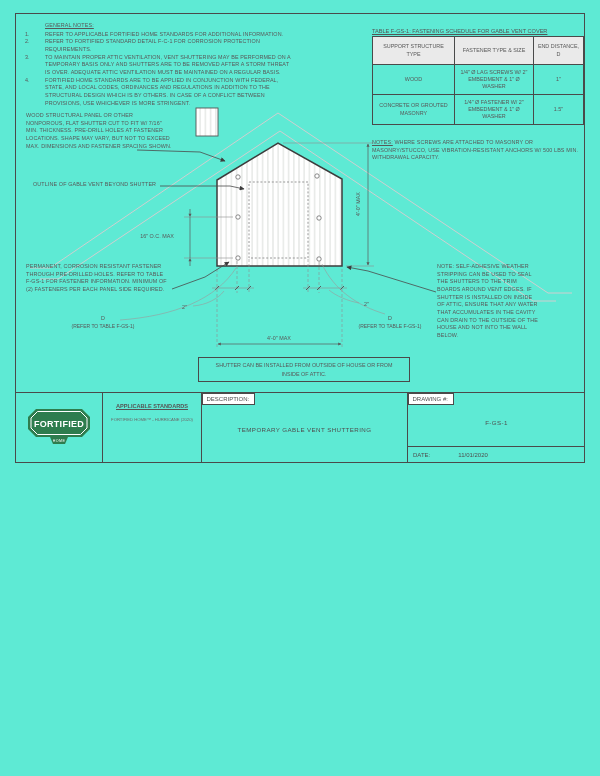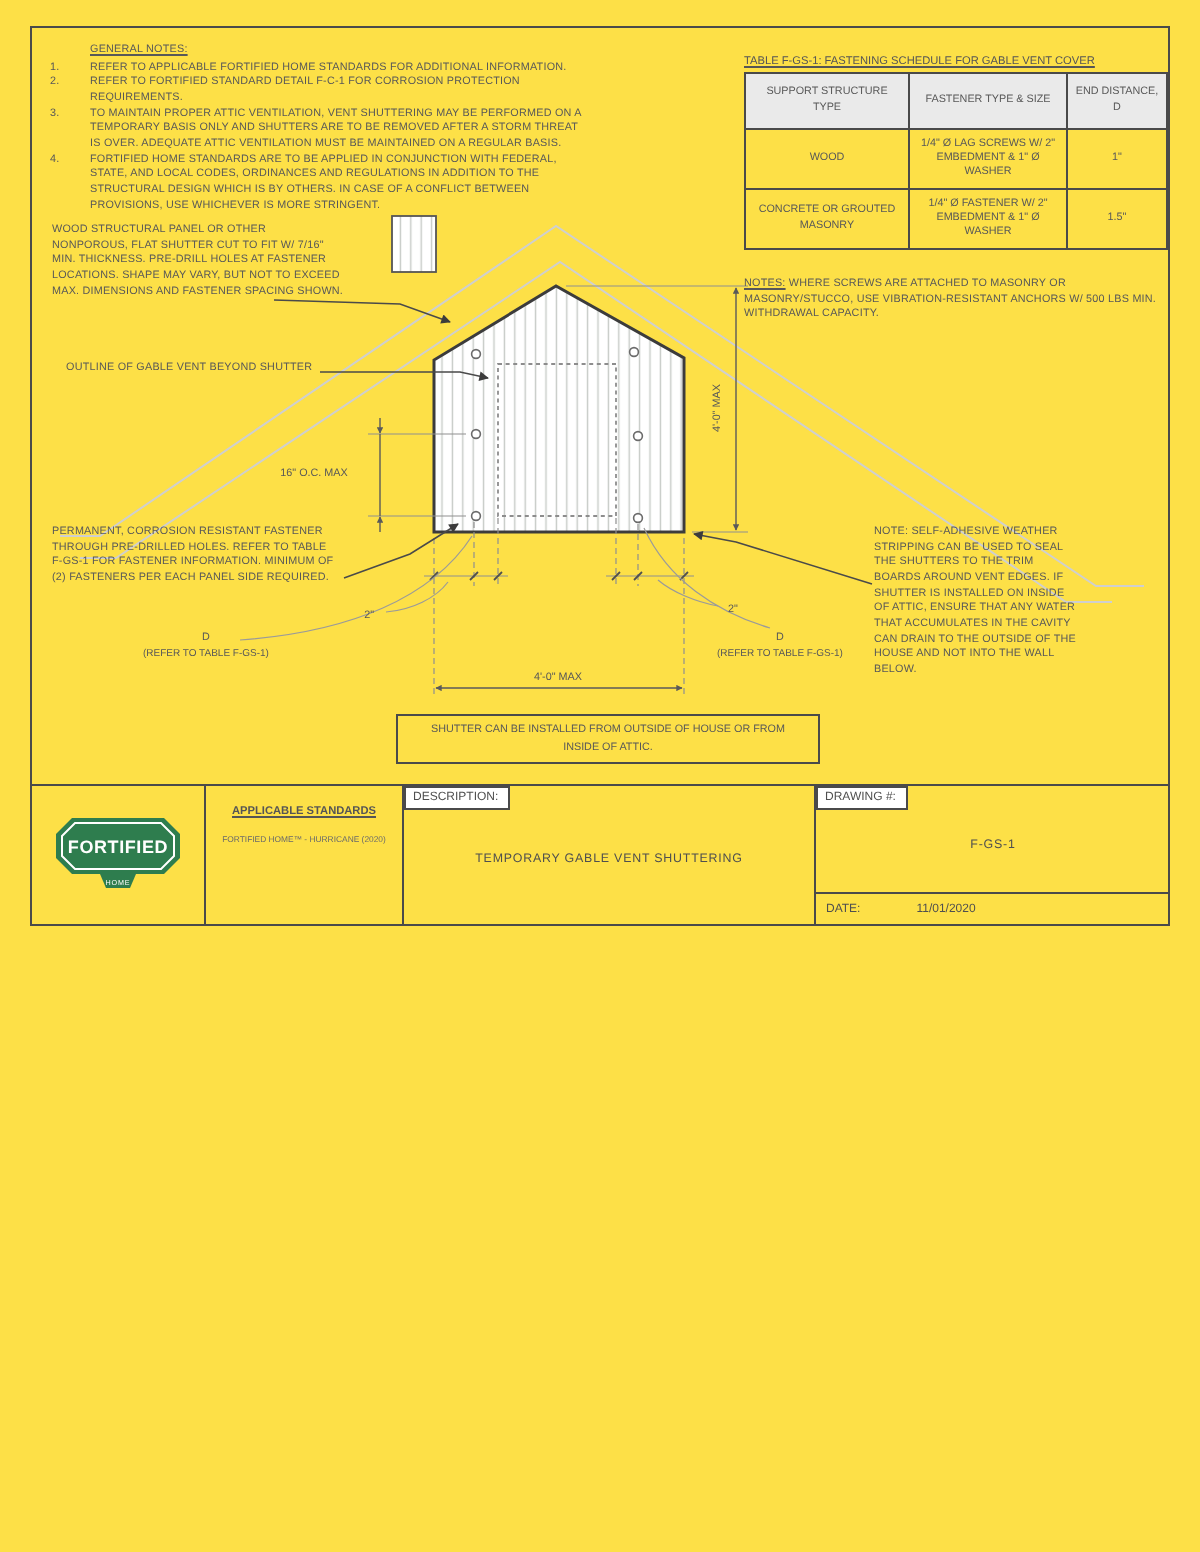--- a/index.html
+++ b/index.html
@@ -1,18 +1,18 @@
 <!DOCTYPE html>
 <html><head>
 <meta charset="utf-8">
 <style>
   * { margin:0; padding:0; box-sizing:border-box; }
   html,body { background:#ffffff; }
   body { font-family:"Liberation Sans", sans-serif; color:#555; }
-  .page { position:relative; width:600px; height:776px; background:#fde047; overflow:hidden; }
+  .page { position:relative; width:600px; height:776px; background:#5eead4; overflow:hidden; }
   .sheet-border { position:absolute; left:15px; top:13px; width:570px; height:450px; border:1px solid #4a4a4a; }
   svg.diagram { position:absolute; left:0; top:0; width:600px; height:776px; }
 
   
   .txt { position:absolute; font-size:5.4px; line-height:1.42; color:#585858; letter-spacing:.12px; }
   .u { text-decoration:underline; }
 
   .gnotes { left:25px; top:22px; width:272px; }
   .gnotes .title { margin-left:20px; margin-bottom:1px; }
   .gnote-row { display:flex; }

